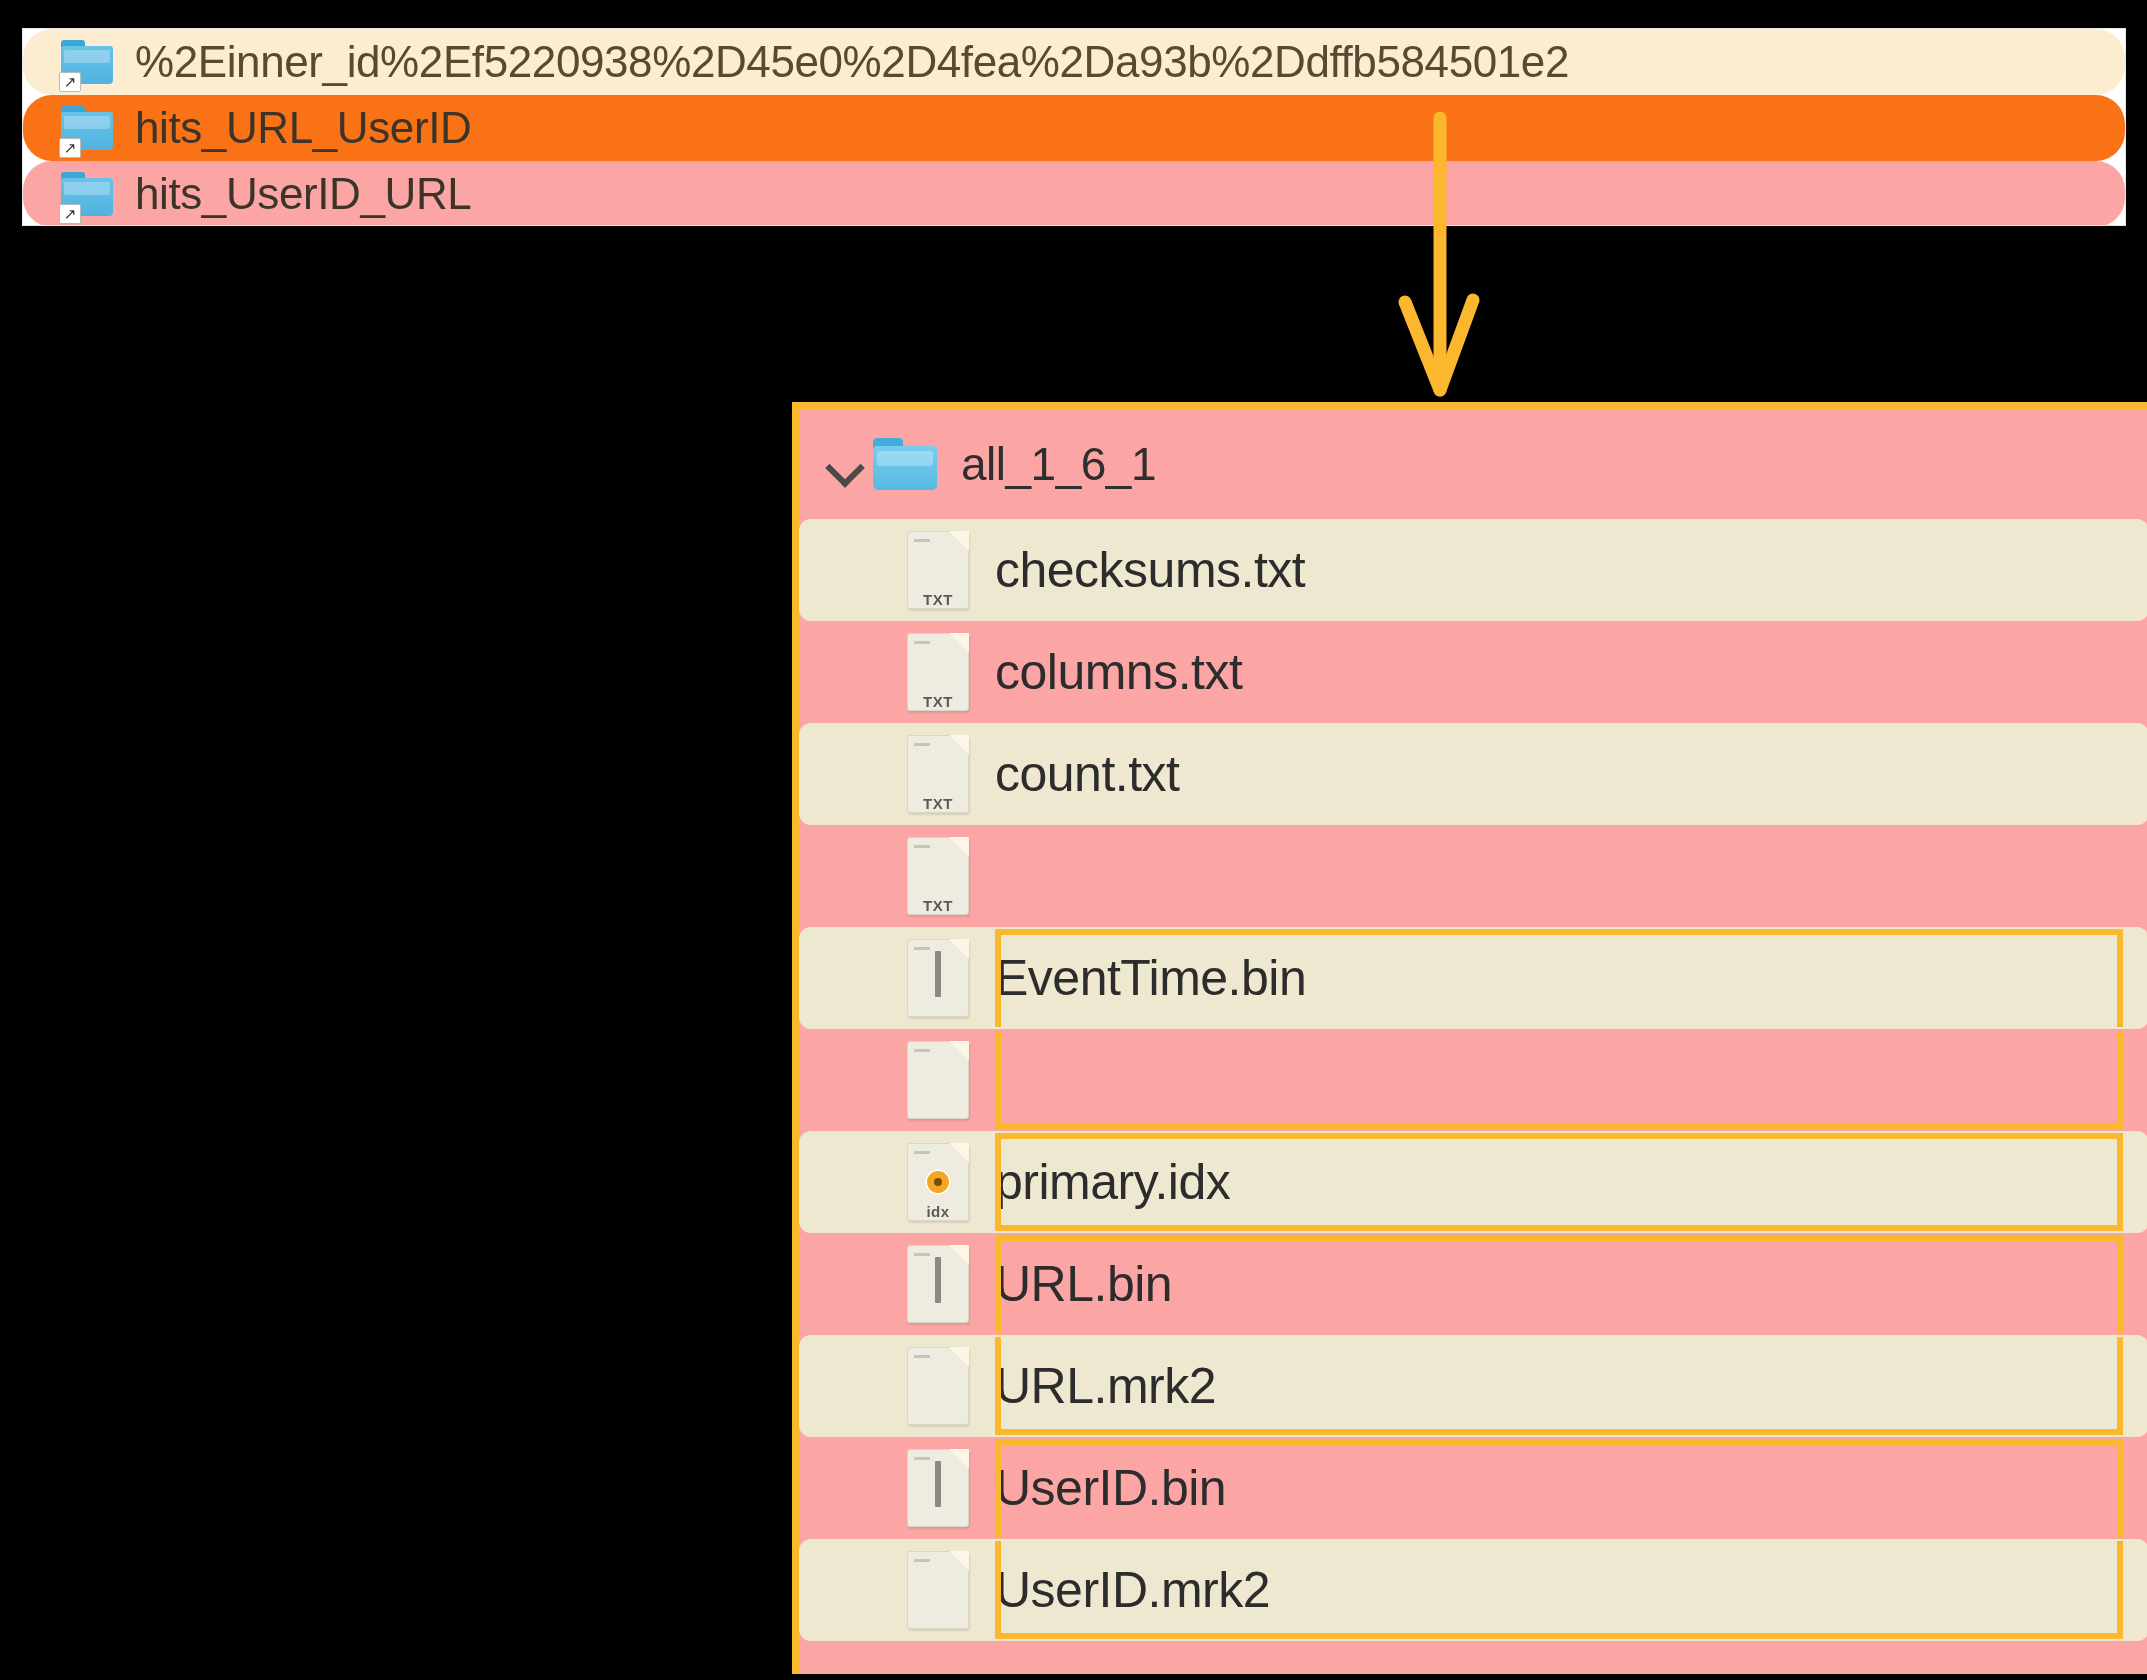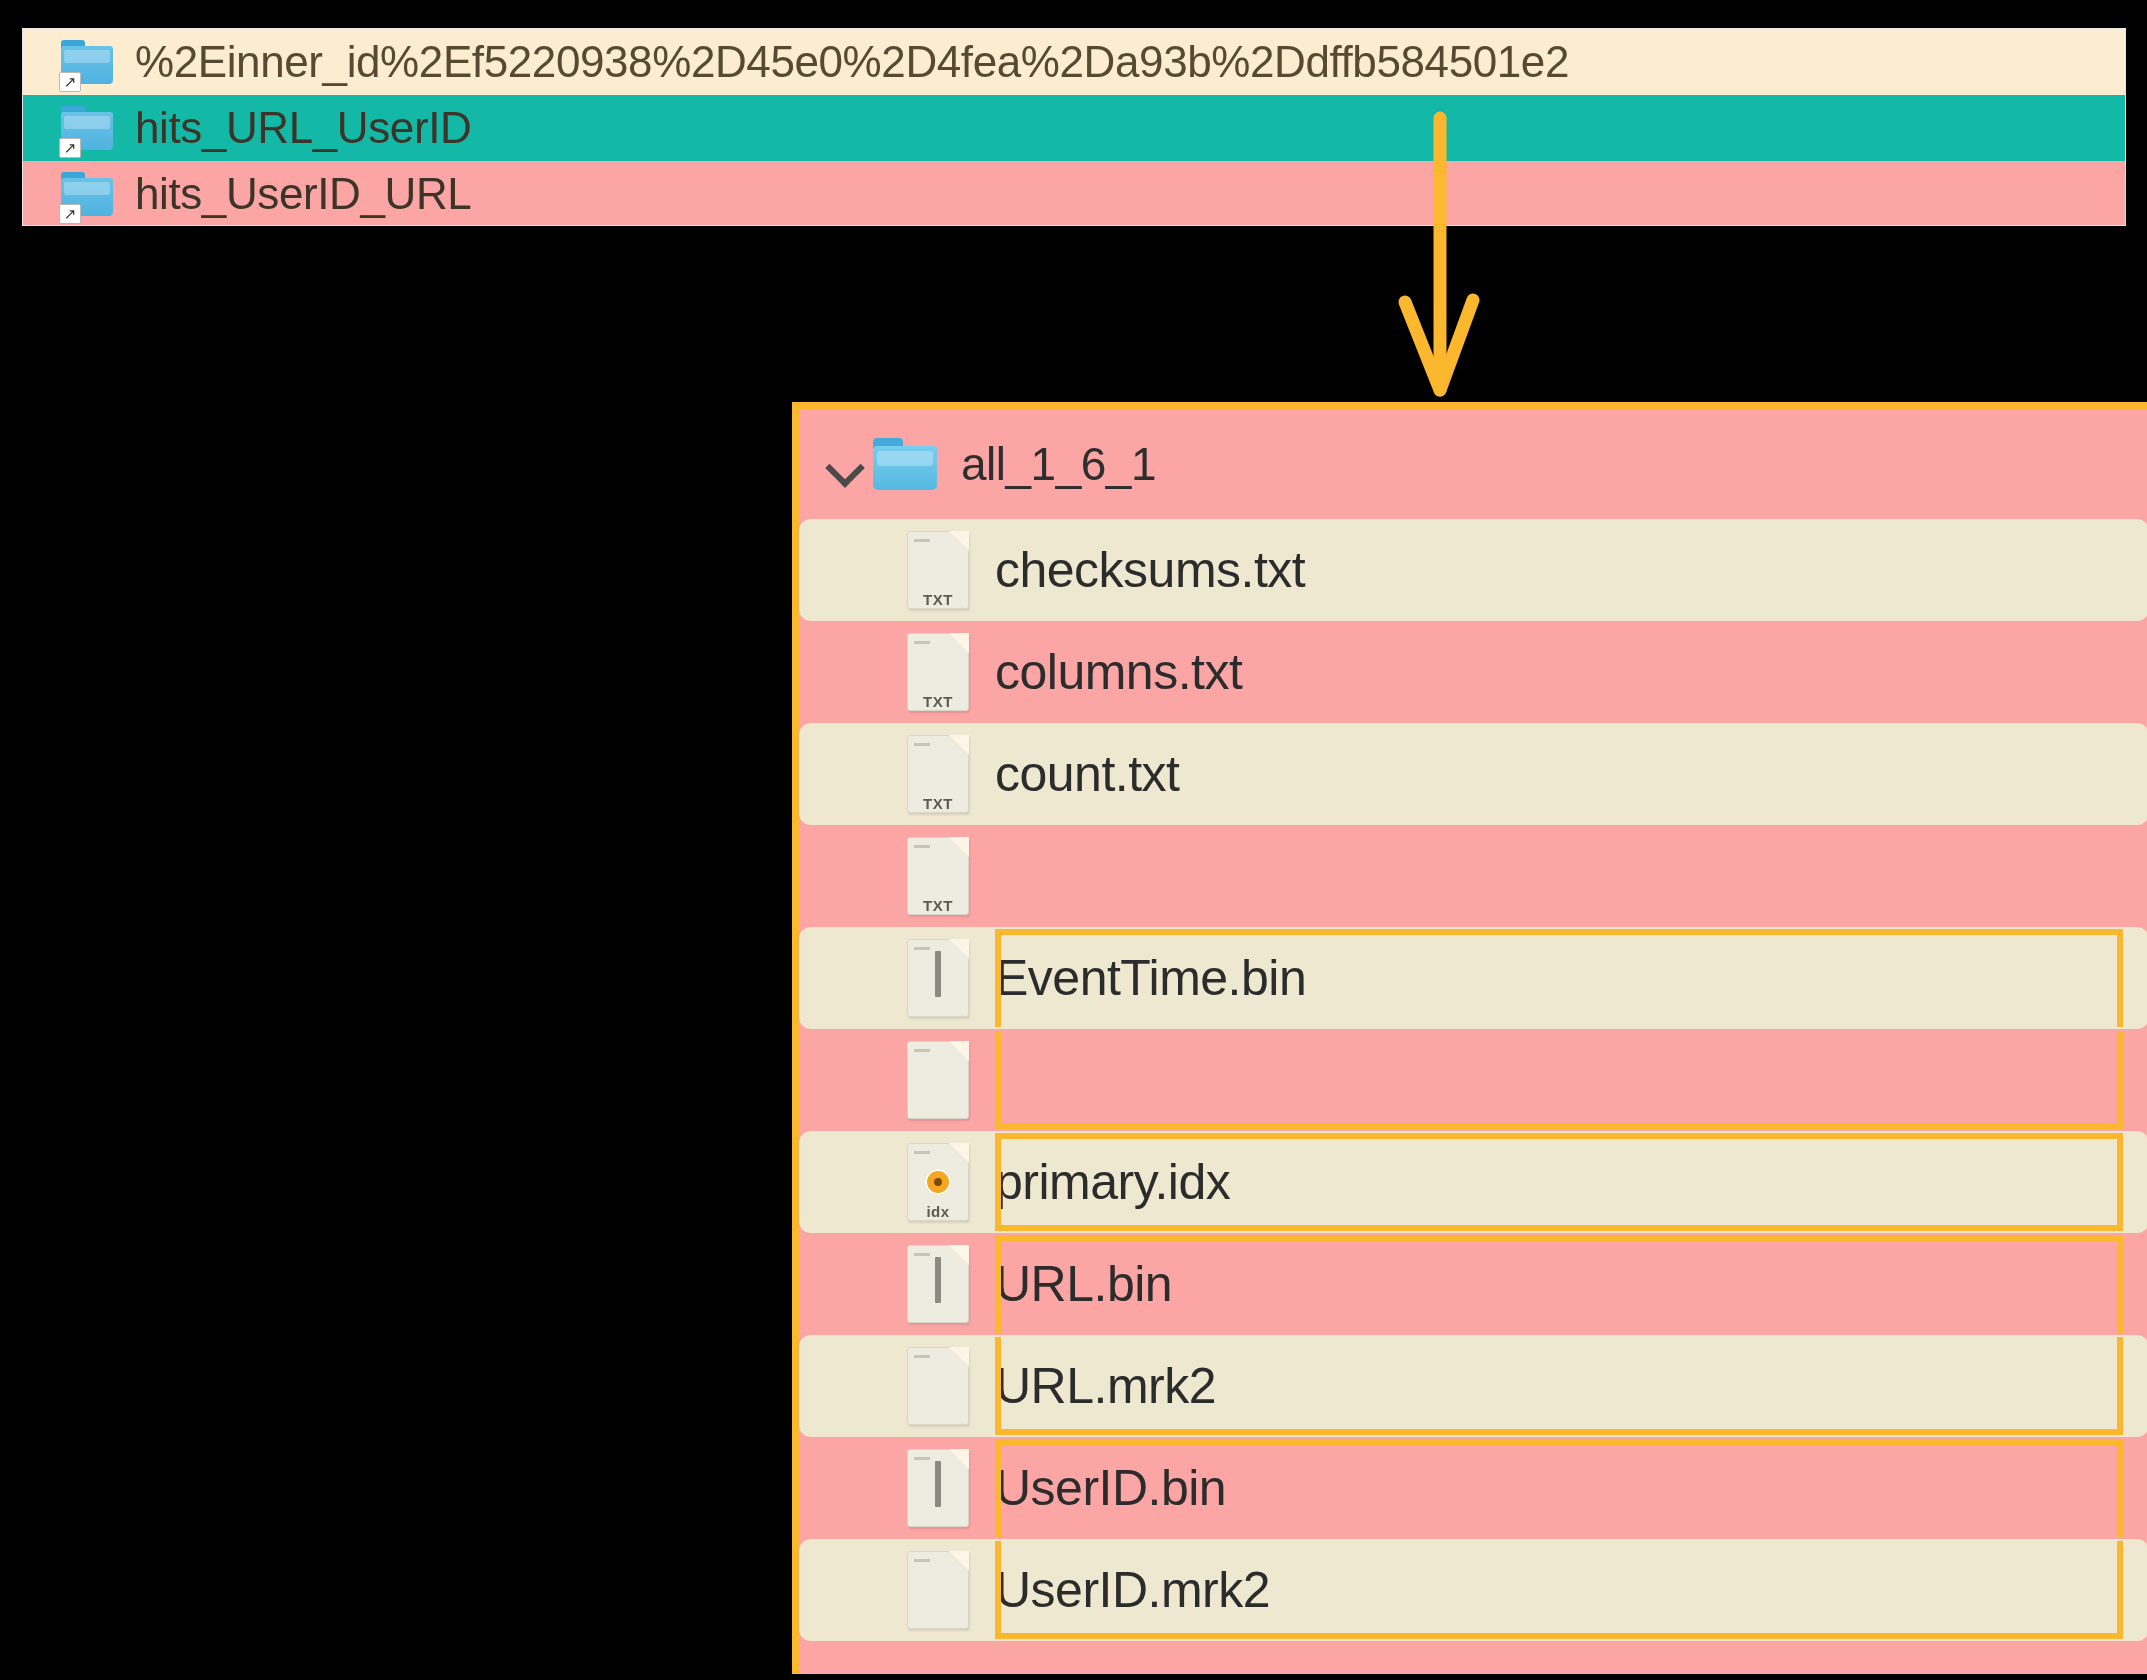--- a/index.html
+++ b/index.html
@@ -28,23 +28,24 @@
     background: #ffffff;
     border: 1px solid #e7e7e7;
     overflow: hidden;
   }
   .top-row {
     display: flex;
     align-items: center;
     height: 66px;
     padding-left: 38px;
     white-space: nowrap;
+    border-radius: 29px;
   }
   .top-row.selected   { background: #fcedd1; }
-  .top-row.alt        { background: #14b8a6; }
+  .top-row.alt        { background: #f97316; }
   .top-row.plain      { background: #fca5a5; }
 
   .top-row .label {
     font-size: 44px;
     color: #3c3428;
     letter-spacing: -0.4px;
     margin-left: 22px;
     line-height: 1;
   }
   .top-row.selected .label { color: #574a33; }

